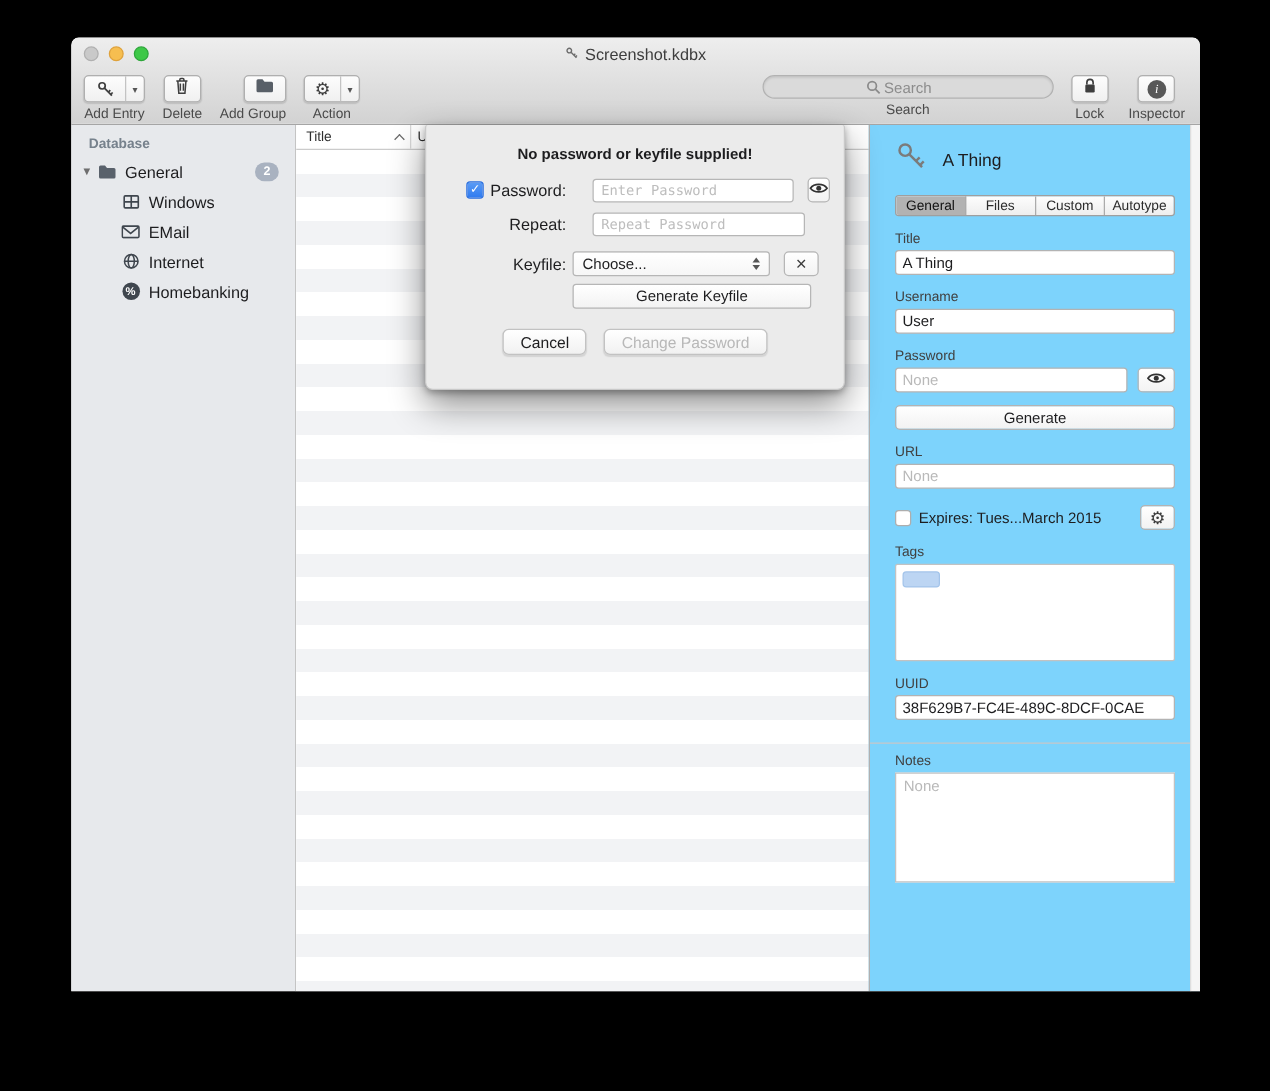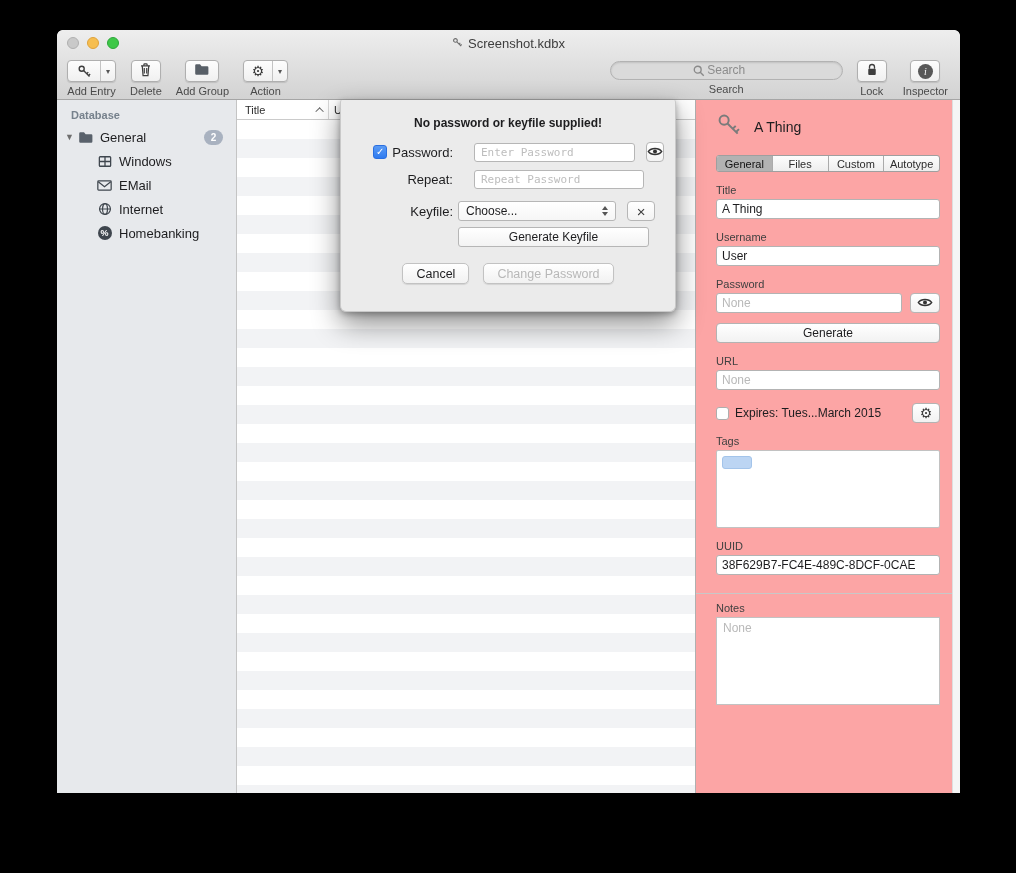--- a/index.html
+++ b/index.html
@@ -69,21 +69,21 @@
   .gen-keyfile { margin:6px 0 0 117px; width:191px; height:20px; border:1px solid #b6b6b6; border-radius:3px; background:linear-gradient(#fff,#f3f3f3); font-size:12px; color:#1d1d1f; display:flex; align-items:center; justify-content:center; }
   .dialog-buttons { display:flex; justify-content:center; gap:14px; margin-top:16px; }
   .push-btn { height:21px; padding:0 13px; border:1px solid #c2c2c2; border-radius:5px; background:linear-gradient(#ffffff,#f1f1f1); font-size:12.5px; color:#1d1d1f; display:flex; align-items:center; box-shadow:0 1px 1px rgba(0,0,0,.1); }
   .push-btn.disabled { color:#b8b8b8; }
 
   .checkbox { width:14px; height:14px; border-radius:3px; flex:0 0 auto; }
   .checkbox.checked { background:linear-gradient(#5a9bf5,#2f7bf0); border:1px solid #2a6fe0; color:#fff; font-size:10px; line-height:12px; text-align:center; }
   .checkbox.unchecked { background:#fff; border:1px solid #aeaeae; }
 
   
-  .inspector { position:absolute; left:638px; top:70px; width:265px; bottom:0; background:#fca5a5; border-left:1px solid #b0b0b0; padding:0 20px; }
+  .inspector { position:absolute; left:638px; top:70px; width:265px; bottom:0; background:#7dd3fc; border-left:1px solid #b0b0b0; padding:0 20px; }
   .insp-scrollbar { position:absolute; right:0; top:0; bottom:0; width:8px; background:#f5f5f5; border-left:1px solid #dedede; }
   .insp-header { display:flex; align-items:center; gap:12px; margin-top:12px; }
   .insp-title { font-size:14px; color:#1d1d1f; }
   .segmented { margin-top:13px; display:flex; height:17px; border:1px solid #9f9f9f; border-radius:3px; overflow:hidden; background:linear-gradient(#fdfdfd,#eee); }
   .segment { flex:1; display:flex; align-items:center; justify-content:center; font-size:11px; color:#2c2c2c; border-right:1px solid #ababab; }
   .segment:last-child { border-right:none; }
   .segment.selected { background:#b2b2b2; color:#111; }
   .flabel { margin:12px 0 3px; font-size:11px; color:#404040; }
   .finput { width:100%; height:20px; border:1px solid #b3b3b3; border-radius:3px; padding:0 5px; font-size:12px; color:#1d1d1f; background:#fff; outline:none; }
   .finput::placeholder { color:#b9b9b9; }
@@ -148,21 +148,21 @@
                 <path d="M2.5 4.5 h11"></path>
                 <path d="M6 4.5 V3 a1 1 0 0 1 1-1 h2 a1 1 0 0 1 1 1 v1.5"></path>
                 <path d="M4 4.5 l1 12 h6 l1-12"></path>
                 <path d="M6.5 7 v7 M9.5 7 v7"></path>
               </svg>
           </span>
         </div>
         <div class="tb-label">Delete</div>
       </div>
 
-      <div class="tb-group" style="margin-left:14px;">
+      <div class="tb-group" style="margin-left:14px;align-items:flex-end;">
         <div class="tb-btn single wide">
           <span>
             <svg width="16" height="13" viewBox="0 0 20 16">
                 <path d="M1.5 3 a1.5 1.5 0 0 1 1.5-1.5 h4.5 l2 2.5 h7 a1.5 1.5 0 0 1 1.5 1.5 v7.5 a1.5 1.5 0 0 1 -1.5 1.5 h-13.5 a1.5 1.5 0 0 1 -1.5 -1.5 z" fill="#585f67"></path>
               </svg>
           </span>
         </div>
         <div class="tb-label">Add Group</div>
       </div>
 

